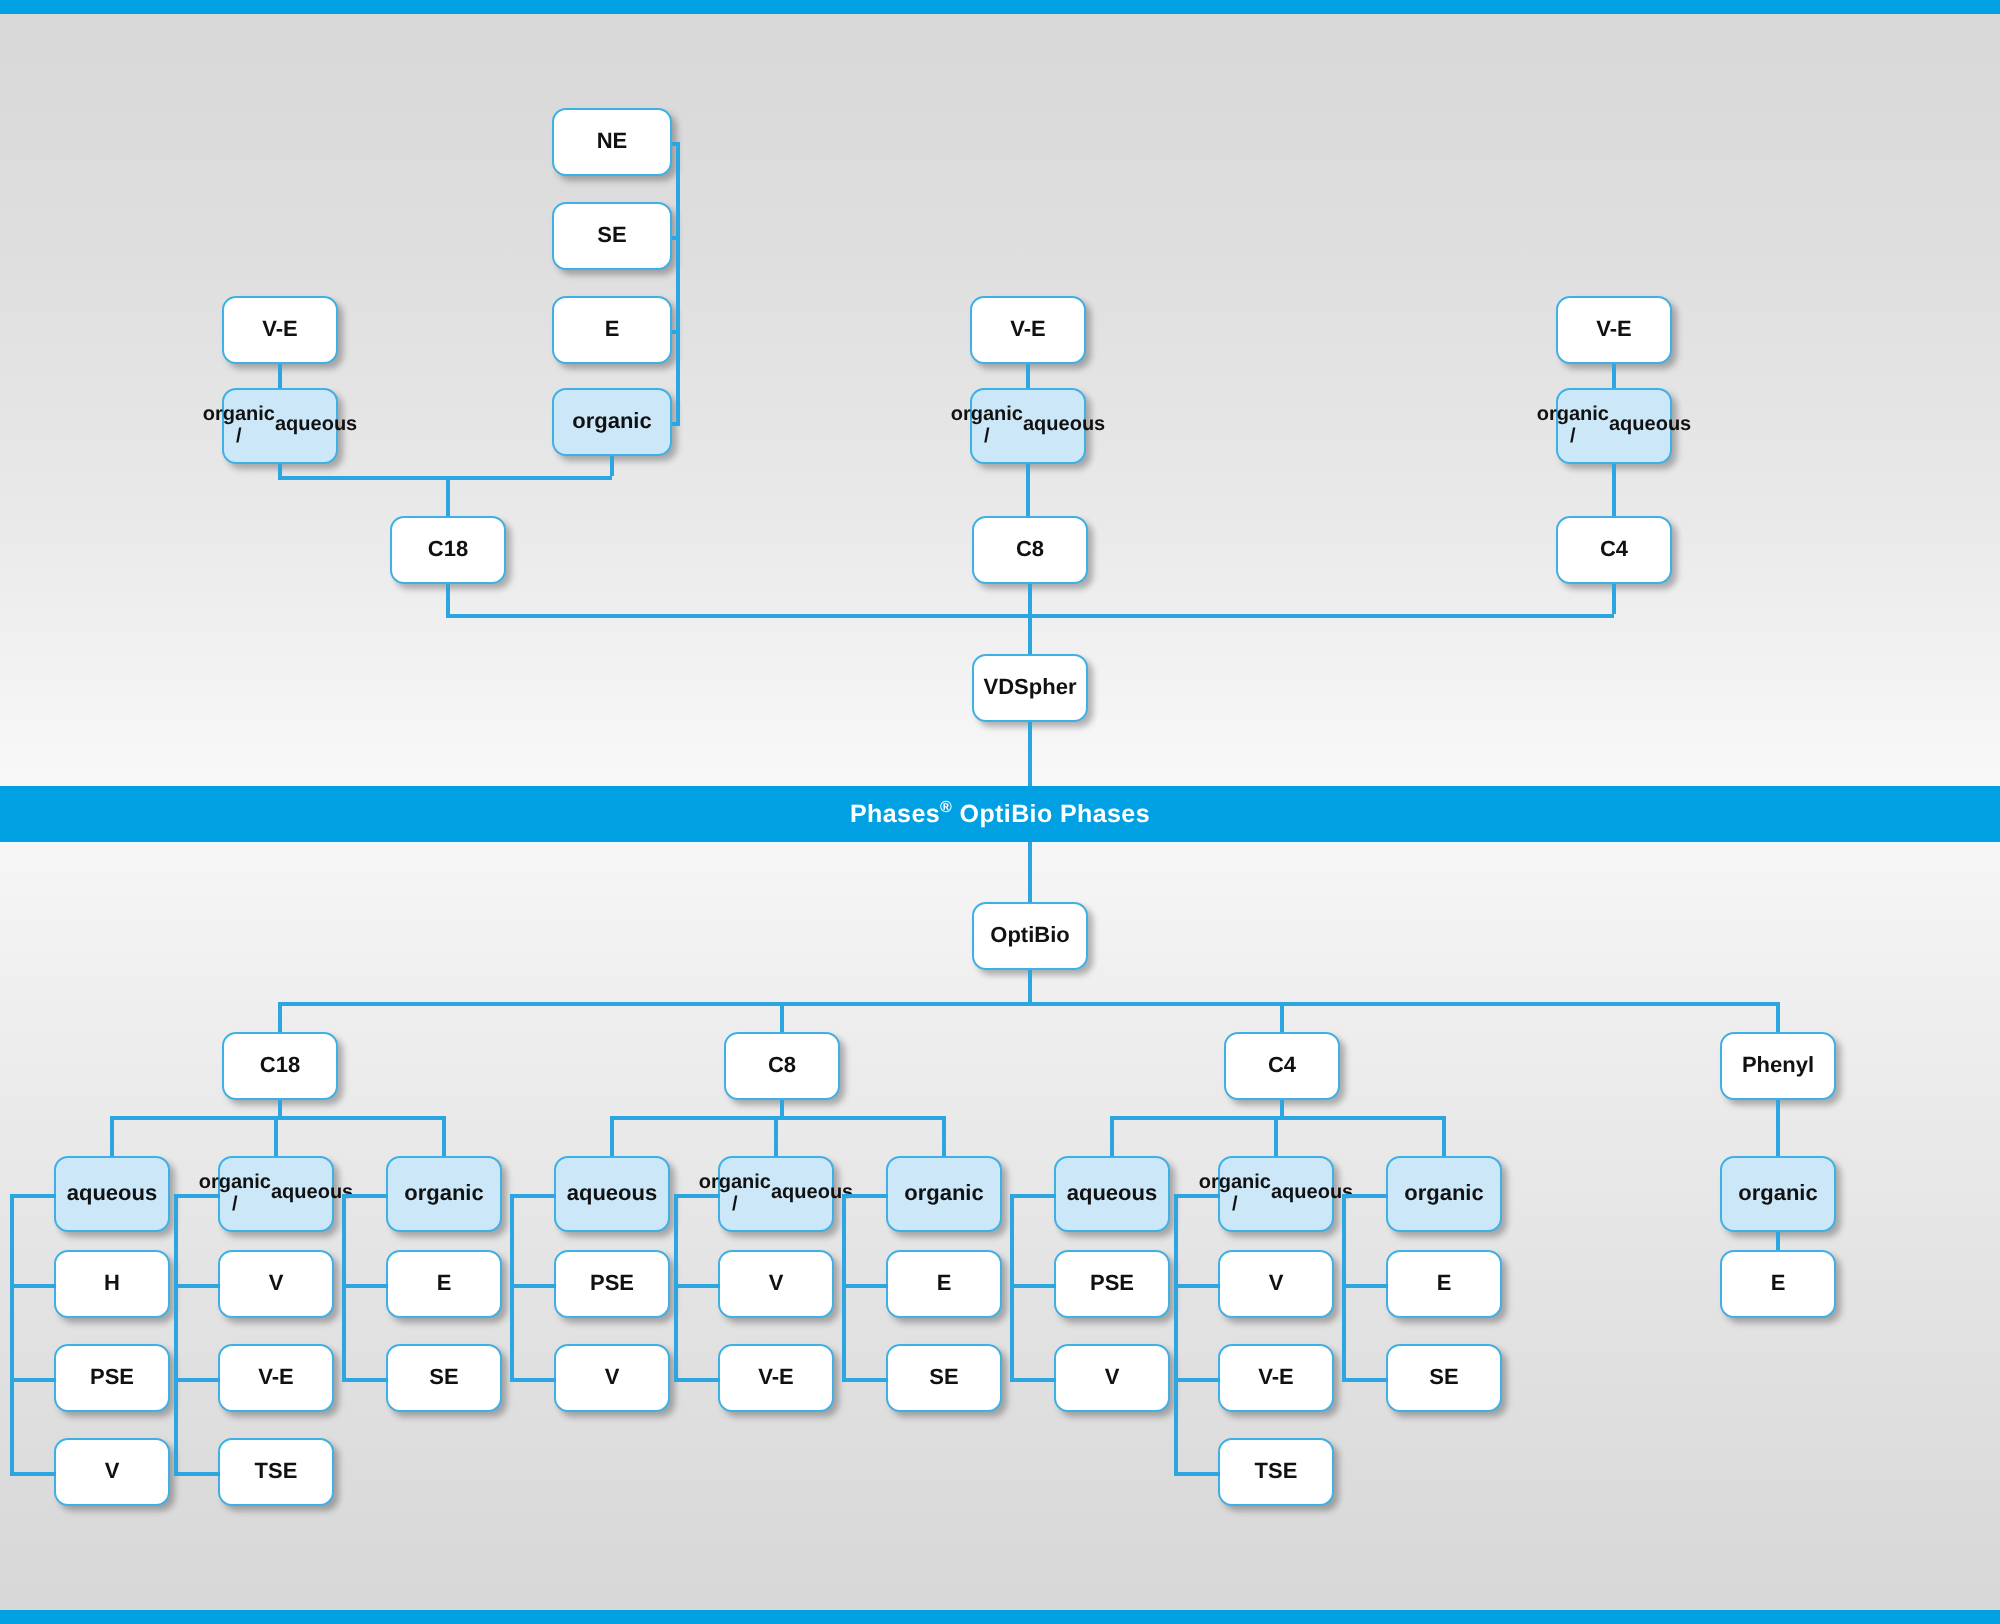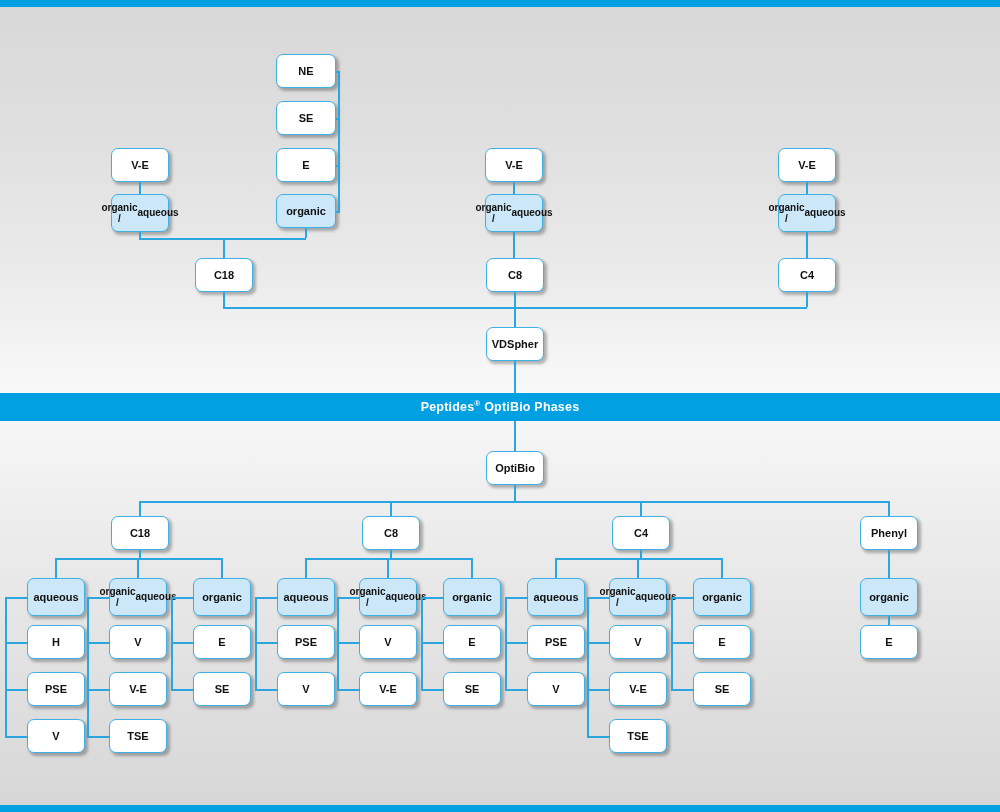--- a/index.html
+++ b/index.html
@@ -112,21 +112,21 @@
       <div class="ln lnv" style="left: 806px; top: 292px; height: 15px;"></div>
       <div class="ln lnh" style="left: 223px; top: 307px; width: 584px;"></div>
       <div class="ln lnv" style="left: 514px; top: 307px; height: 20px;"></div>
       <div class="bx" style="left: 486px; top: 327px; width: 58px; height: 34px;">
         <span>VDSpher</span>
       </div>
       <div class="ln lnv" style="left: 514px; top: 361px; height: 32px;"></div>
     </div>
 
   <div class="banner">
-    <span><b>Peptides</b><sup>®</sup><i style="font-style:normal"> OptiBio Phases</i></span>
+    <span><b>Phases</b><sup>®</sup><i style="font-style:normal"> OptiBio Phases</i></span>
   </div>
 
   <div id="lower">
       <div class="ln lnv" style="left: 514px; top: 421px; height: 30px;"></div>
       <div class="bx" style="left: 486px; top: 451px; width: 58px; height: 34px;">
         <span>OptiBio</span>
       </div>
       <div class="ln lnv" style="left: 514px; top: 485px; height: 16px;"></div>
       <div class="ln lnh" style="left: 139px; top: 501px; width: 750px;"></div>
       <div class="bx" style="left: 111px; top: 516px; width: 58px; height: 34px;">

